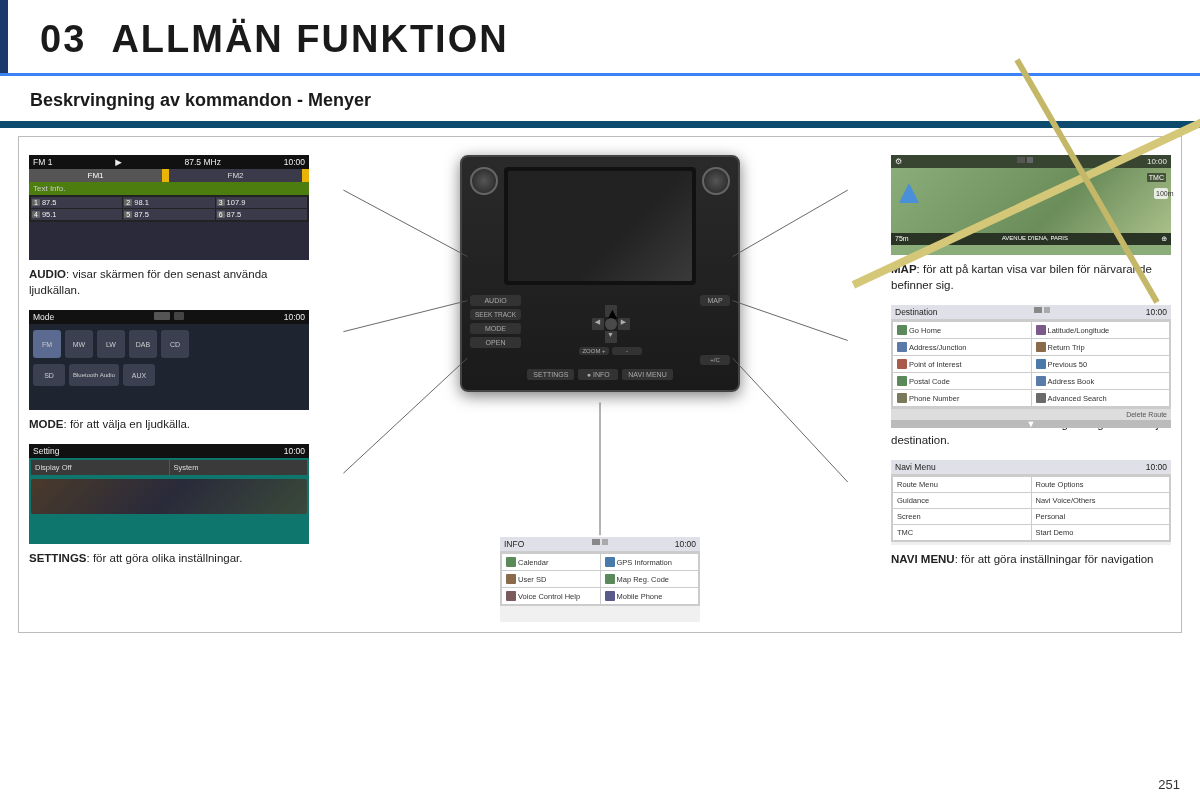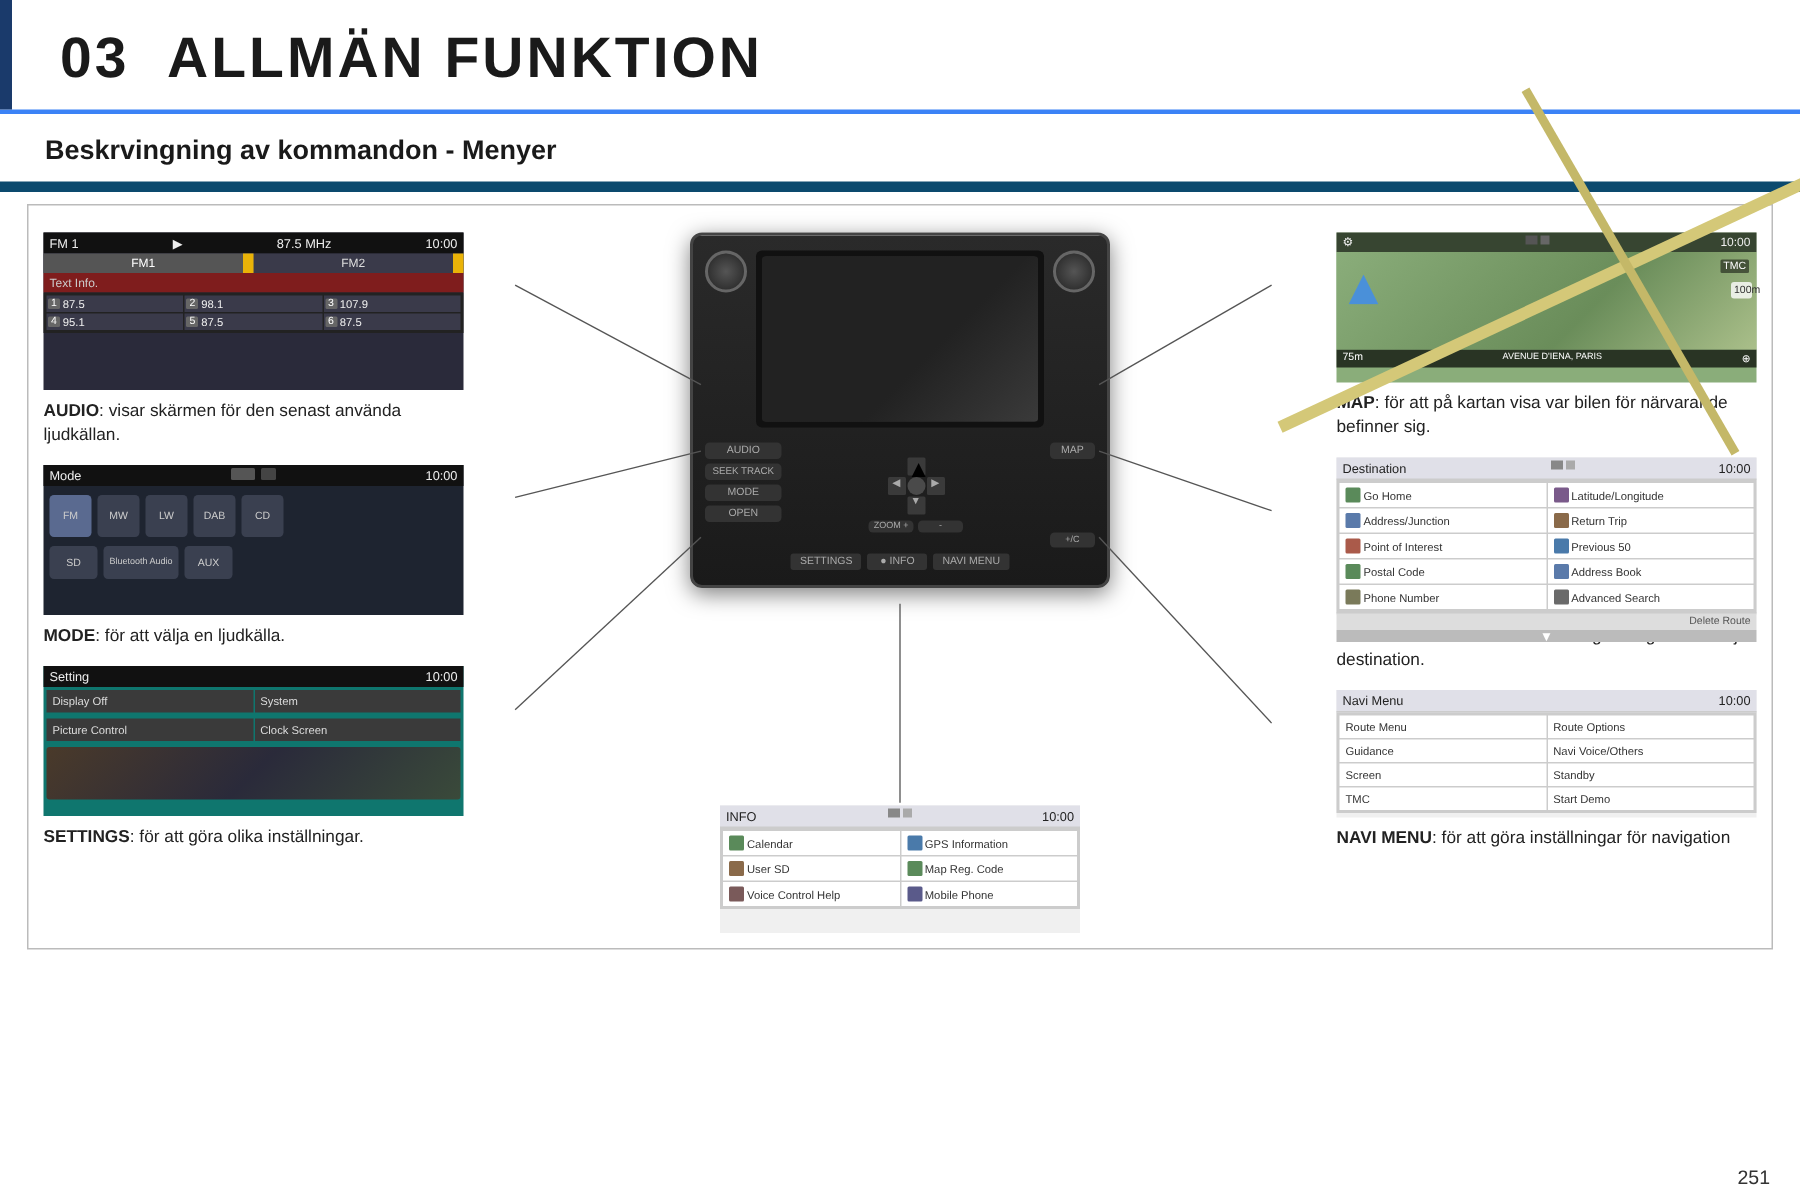--- a/index.html
+++ b/index.html
@@ -112,21 +112,21 @@
     .audio-tab {
       flex: 1;
       text-align: center;
       padding: 2px;
       font-size: 8px;
       color: #ddd;
       border-right: 7px solid #eab308;
     }
     .audio-tab.active { background: #555; color: #fff; }
     .audio-text-info {
-      background: #7f1d1d;
+      background: #4d7c0f;
       padding: 2px 4px;
       font-size: 8px;
       color: #ccc;
     }
     .audio-freq-grid {
       display: grid;
       grid-template-columns: 1fr 1fr 1fr;
       gap: 1px;
       padding: 2px;
       background: #222;
@@ -613,24 +613,20 @@
 
       <div class="screen-block">
         <div class="mini-screen settings-screen screen-settings">
           <div class="settings-top">
             <span>Setting</span>
             <span>10:00</span>
           </div>
           <div class="settings-row">
             <div class="settings-cell">Display Off</div>
             <div class="settings-cell">System</div>
-          </div>
-          <div class="settings-row">
-            <div class="settings-cell">Picture Control</div>
-            <div class="settings-cell">Clock Screen</div>
           </div>
           <div class="settings-bg-image"></div>
         </div>
         <div class="screen-caption">
           <strong>SETTINGS</strong><span>: för att göra olika inställningar.</span>
         </div>
       </div>
 
     </div>
 
@@ -757,36 +753,36 @@
           <div class="navi-top">
             <span>Navi Menu</span>
             <span>10:00</span>
           </div>
           <div class="navi-grid">
             <div class="navi-cell">Route Menu</div>
             <div class="navi-cell">Route Options</div>
             <div class="navi-cell">Guidance</div>
             <div class="navi-cell">Navi Voice/Others</div>
             <div class="navi-cell">Screen</div>
-            <div class="navi-cell">Standby</div>
+            <div class="navi-cell">Personal</div>
             <div class="navi-cell">TMC</div>
             <div class="navi-cell">Start Demo</div>
           </div>
         </div>
         <div class="screen-caption">
           <strong>NAVI MENU</strong><span>: för att göra inställningar för navigation</span>
         </div>
       </div>
 
     </div>
 
   </div>
 
   <div style="display:flex;justify-content:center;margin-top:-30px;position:relative;z-index:2;">
-    <div style="width:240px;">
+    <div style="width:200px;">
       <div class="mini-screen info-screen screen-info">
         <div class="info-top">
           <span>INFO</span>
           <span style="display:flex;gap:2px;">
               <span style="background:#888;width:8px;height:6px;display:inline-block;"></span>
               <span style="background:#aaa;width:6px;height:6px;display:inline-block;"></span>
             </span>
           <span>10:00</span>
         </div>
         <div class="info-grid">

